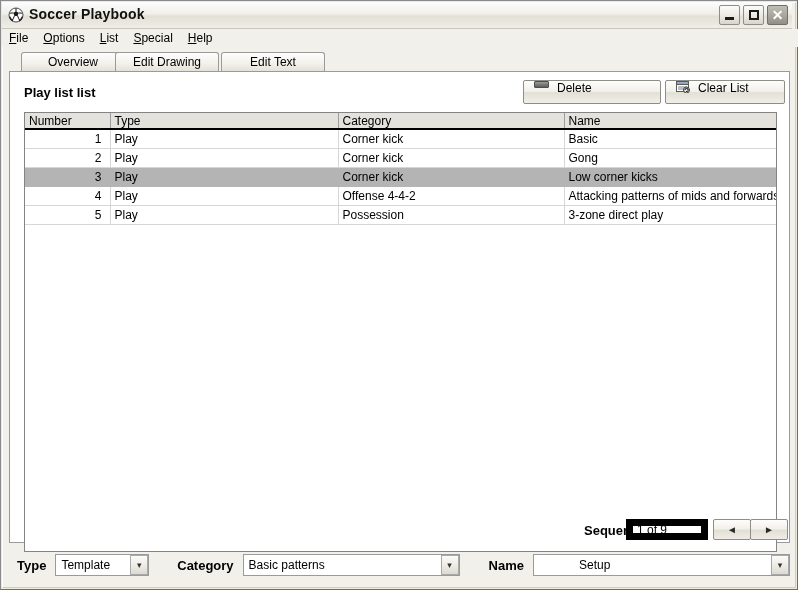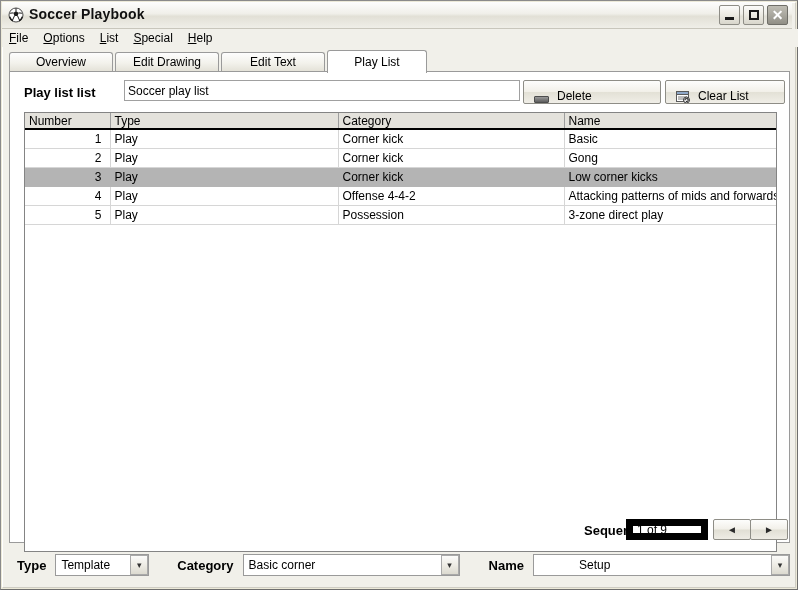--- a/index.html
+++ b/index.html
@@ -183,21 +183,21 @@
   }
 
   .tool-btn {
     position: absolute;
     top: 8px;
     height: 24px;
     box-sizing: border-box;
     border: 1px solid #8e8d86;
     border-radius: 2px;
     background: linear-gradient(to bottom, #fdfdfc 0%, #f2f0e9 48%, #e3e1d6 52%, #f0eee7 100%);
-    display: flex; align-items: flex-end;
+    display: flex; align-items: flex-start;
     padding-left: 10px;
     font-size: 12px;
     cursor: pointer;
   }
   .tool-btn .lbl { margin-left: 8px; }
 
   .delete-icon {
     width: 13px; height: 5px;
     background: linear-gradient(to bottom, #9a9a9a, #5e5e5e);
     border: 1px solid #4d4d4d;
@@ -371,38 +371,34 @@
 
   <div class="menubar">
     <span class="menu-item"><u>F</u><span>ile</span></span>
     <span class="menu-item"><u>O</u><span>ptions</span></span>
     <span class="menu-item"><u>L</u><span>ist</span></span>
     <span class="menu-item"><u>S</u><span>pecial</span></span>
     <span class="menu-item"><u>H</u><span>elp</span></span>
   </div>
 
   <div class="tabstrip">
-    <div class="tab" style="left:0px;width:104px;">
+    <div class="tab" style="left:12px;width:104px;">
       <span>Overview</span>
     </div>
     <div class="tab" style="left:106px;width:104px;">
       <span>Edit Drawing</span>
     </div>
     <div class="tab" style="left:212px;width:104px;">
       <span>Edit Text</span>
     </div>
-    <div class="tab active" style="left:318px;width:100px;">
-      <span>Play List</span>
-    </div>
   </div>
 
   <div class="panel">
 
     <span class="playlist-label">Play list list</span>
-    <input class="title-input" type="text" value="Soccer play list" style="">
 
     <div class="tool-btn" style="left:513px;width:138px;">
       <span class="delete-icon"></span>
       <span class="lbl">Delete</span>
     </div>
 
     <div class="tool-btn" style="left:655px;width:120px;">
       <span class="clear-icon">
         <svg width="14" height="12" viewBox="0 0 14 12">
           <rect x="0.5" y="0.5" width="12" height="10" fill="#ffffff" stroke="#5a5a5a"></rect>
@@ -478,21 +474,21 @@
   </div>
 
   <div class="bottombar">
     <span class="bb-label" style="margin-left:8px;">Type</span>
     <div class="combo" style="margin-left:9px;width:96px;">
       <span class="val">Template</span>
       <span class="arrow">▾</span>
     </div>
     <span class="bb-label" style="margin-left:28px;">Category</span>
     <div class="combo" style="margin-left:9px;width:222px;">
-      <span class="val">Basic corner</span>
+      <span class="val">Basic patterns</span>
       <span class="arrow">▾</span>
     </div>
     <span class="bb-label" style="margin-left:29px;">Name</span>
     <div class="combo" style="margin-left:9px;width:262px;padding-left:40px;">
       <span class="val">Setup</span>
       <span class="arrow">▾</span>
     </div>
   </div>
 
 </div>

